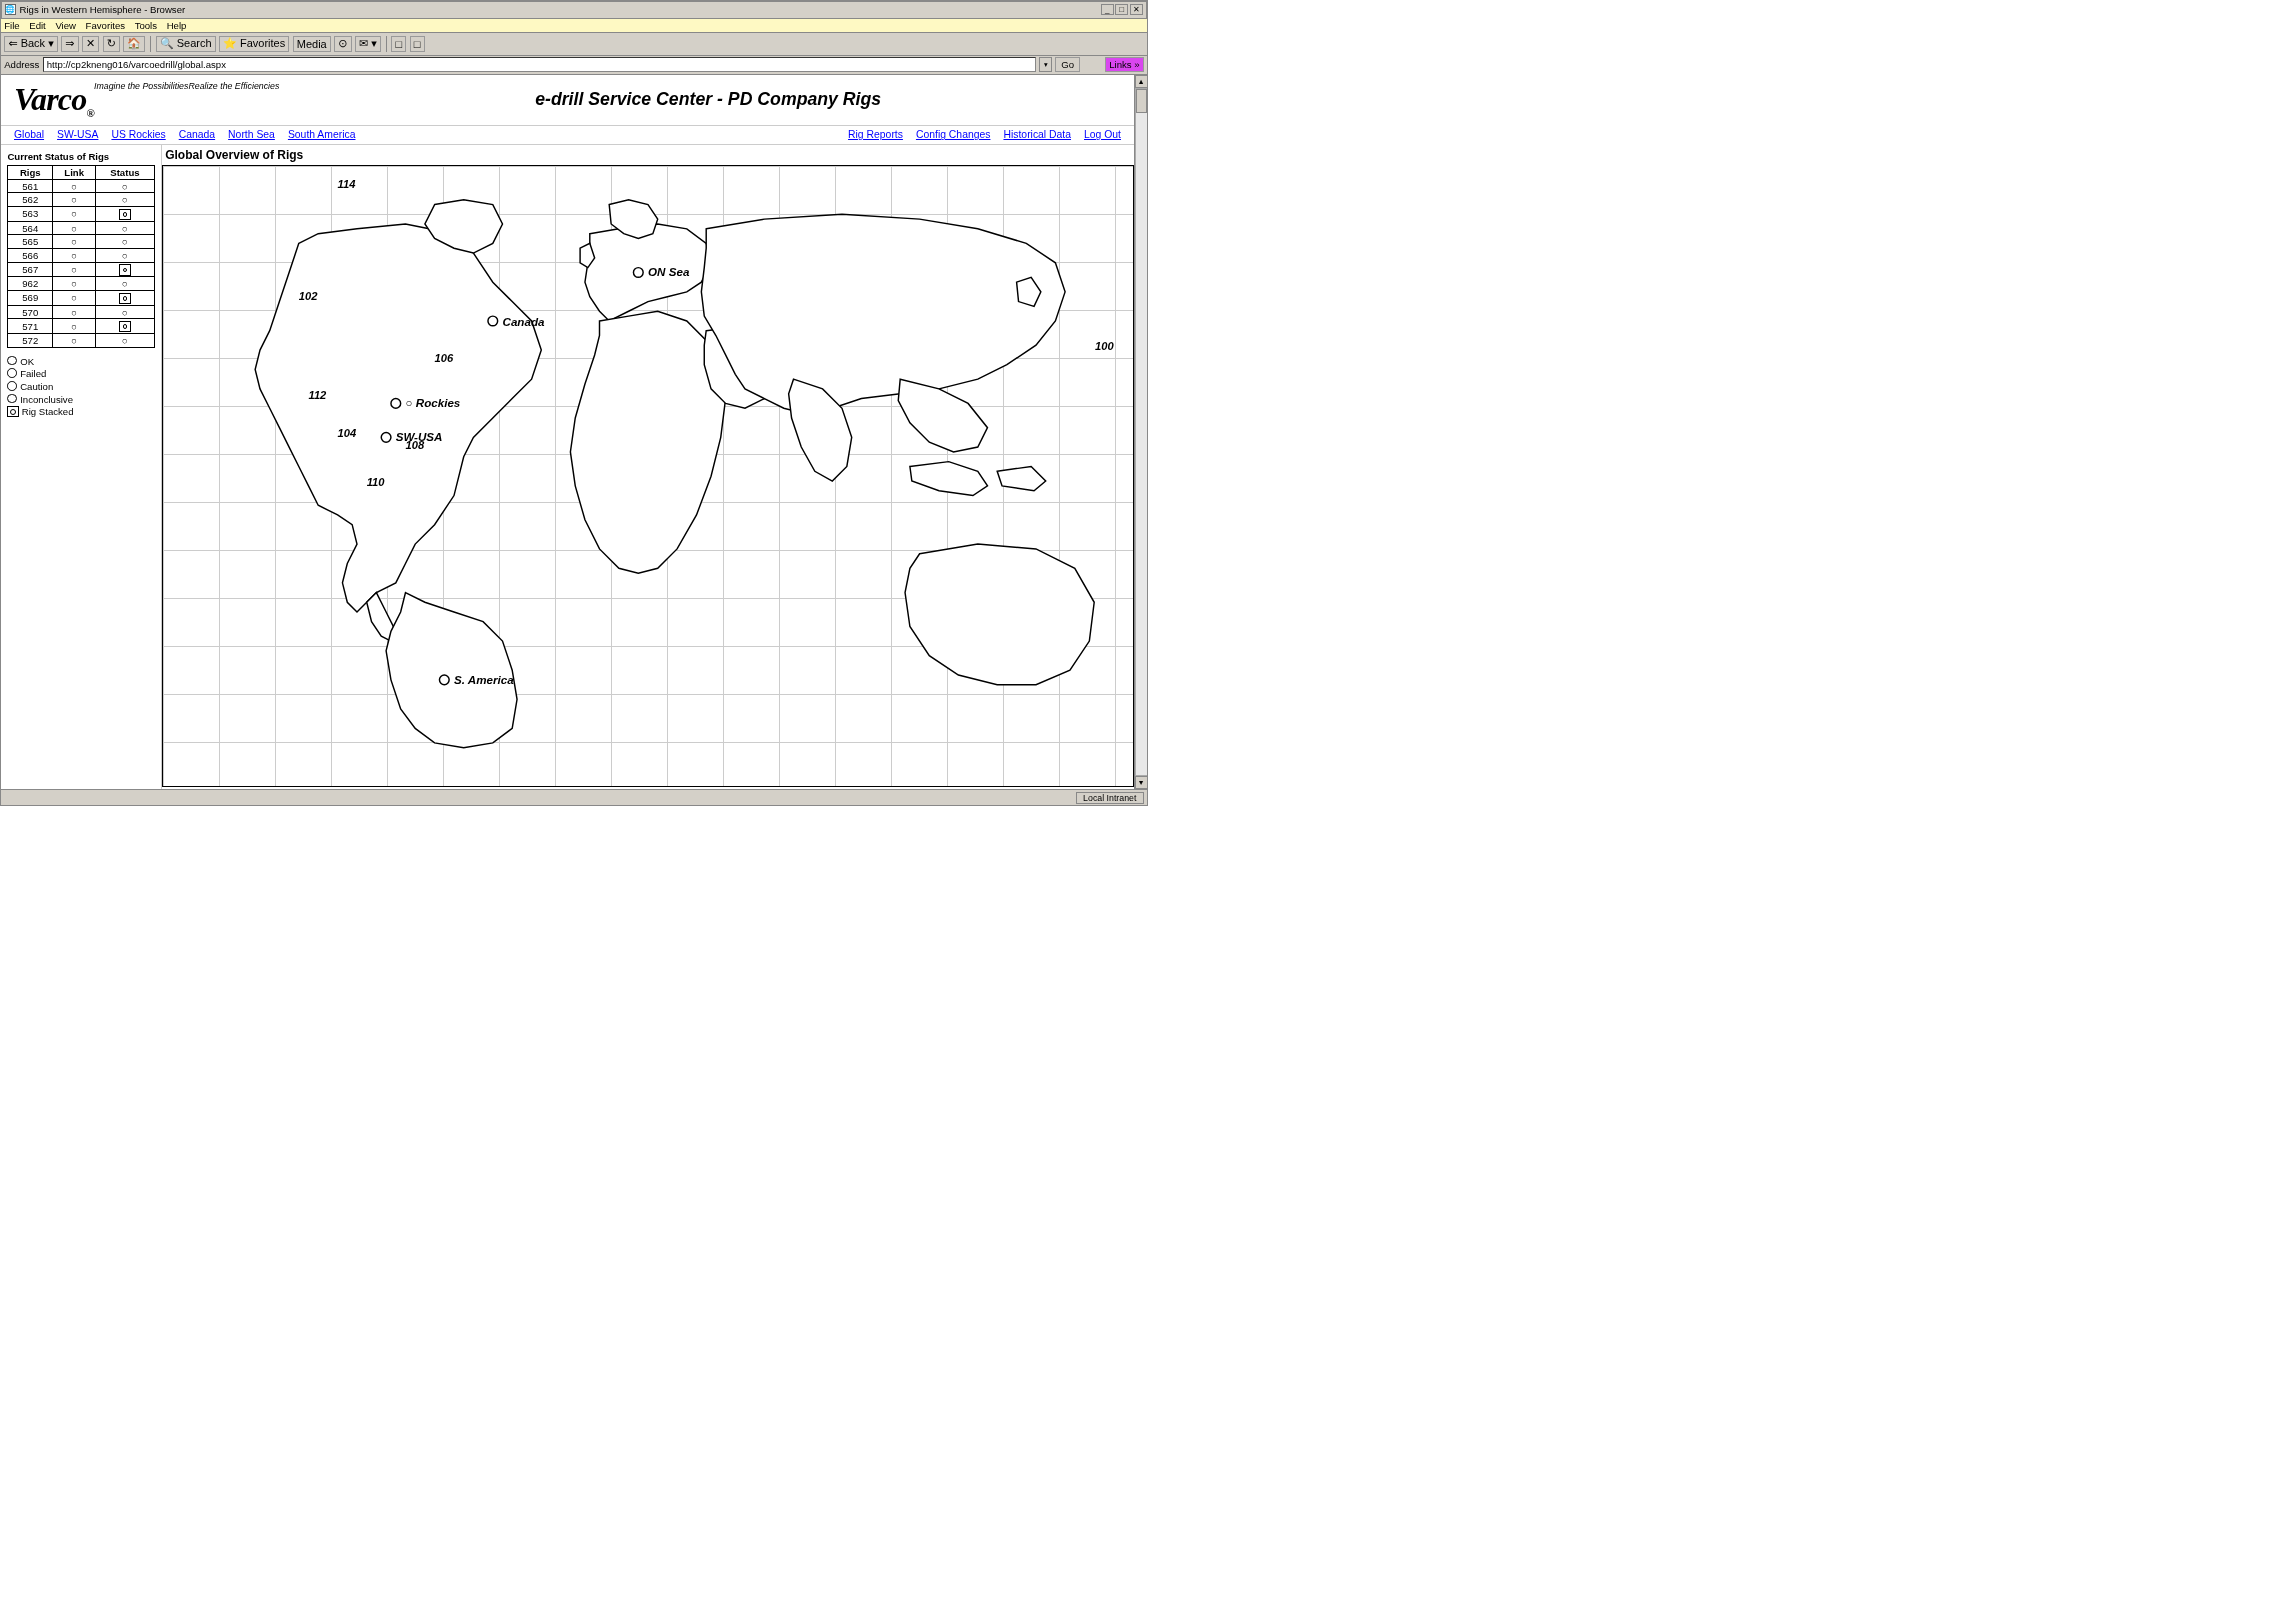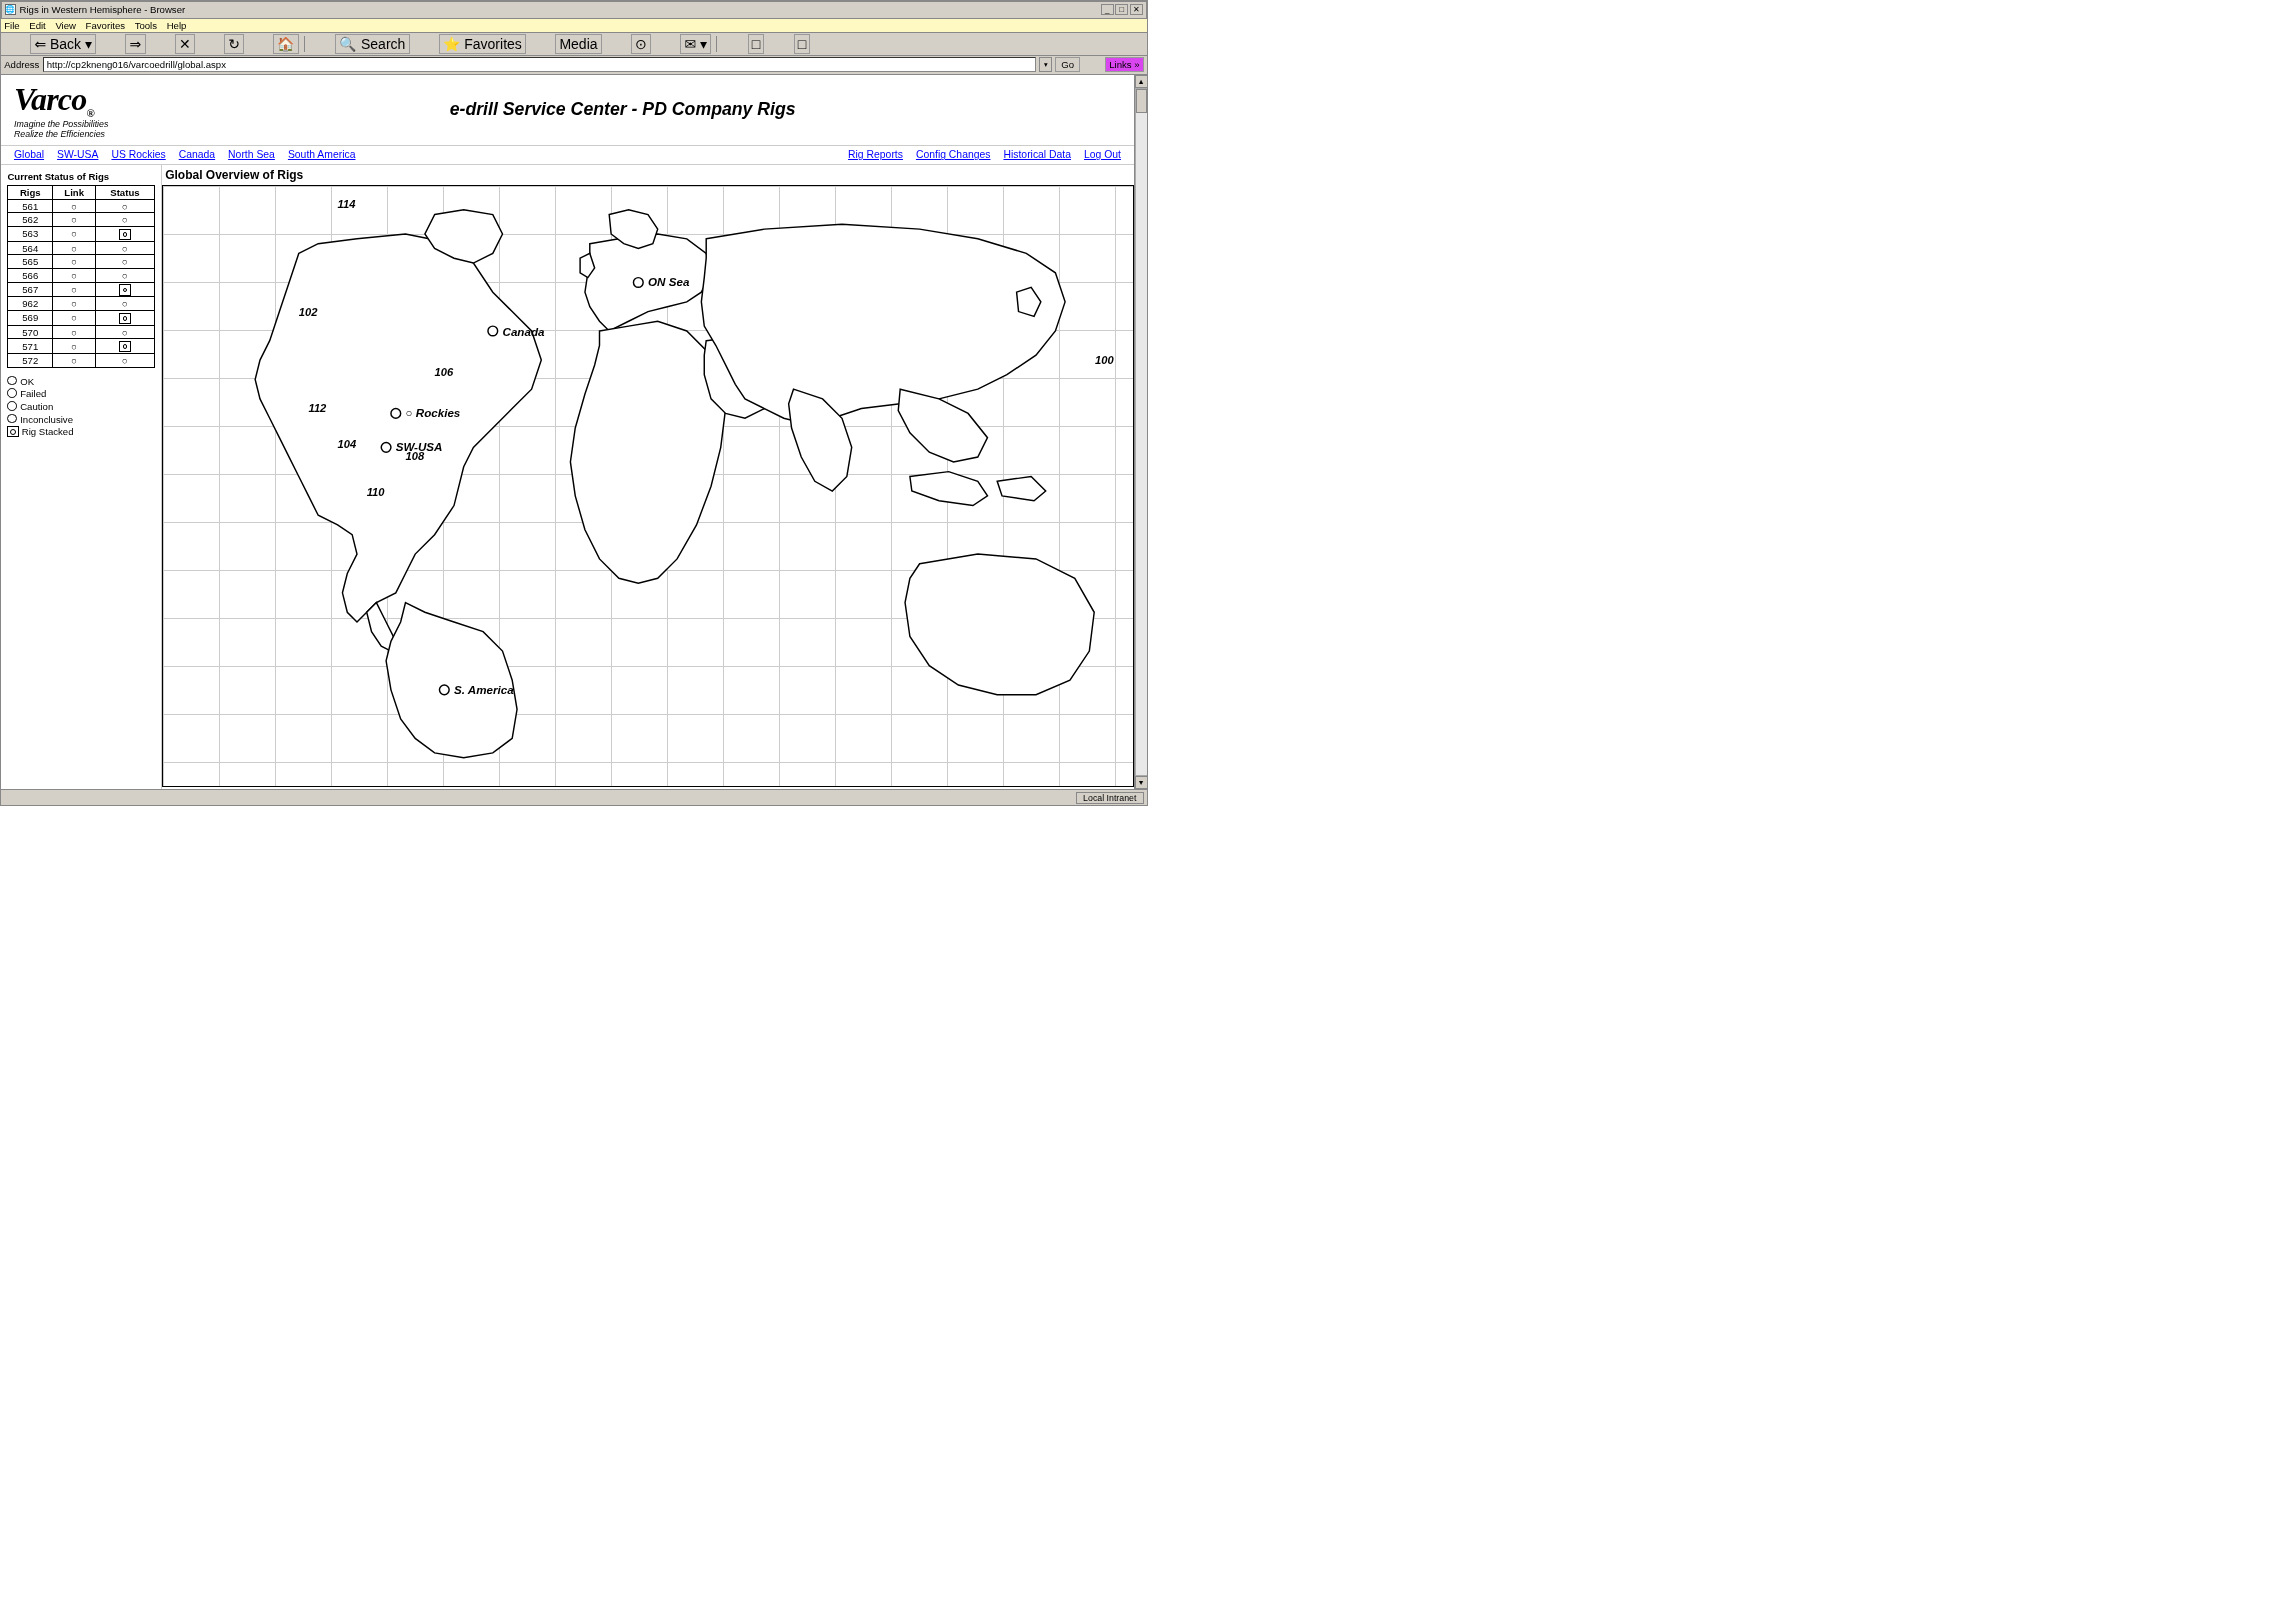--- a/index.html
+++ b/index.html
@@ -46,23 +46,23 @@
       align-items: center;
       padding: 1.6px 3.2px;
       height: 22.5px;
       gap: 3.2px;
       font-size: 9.6px;
     }
     .toolbar-btn {
       background: #d4d0c8;
       border: 0.8px solid #999;
       padding: 0.8px 3.2px;
-      font-size: 14px;
+      font-size: 11px;
       cursor: pointer;
-      display: flex; align-items: center; gap: 1.6px; margin-left: 26px;
+      display: flex; align-items: center; gap: 1.6px;
     }
     .toolbar-sep { width: 0.8px; height: 16px; background: #888; margin: 0 1.6px; }
 
     .address-bar {
       background: #d4d0c8;
       border-bottom: 0.8px solid #888;
       display: flex;
       align-items: center;
       padding: 1.6px 3.2px;
       height: 19px;
@@ -105,21 +105,21 @@
 
     
     .page-header {
       display: flex;
       align-items: center;
       padding: 6.4px 13px;
       border-bottom: 0.8px solid #ccc;
     }
     .logo-section {
       display: flex;
-      flex-direction: column;
+      flex-direction: row;
       margin-right: 16px;
     }
     .varco-logo {
       font-size: 29px;
       font-weight: bold;
       font-family: serif;
       letter-spacing: -0.8px;
     }
     .logo-tagline {
       font-size: 8.8px;

